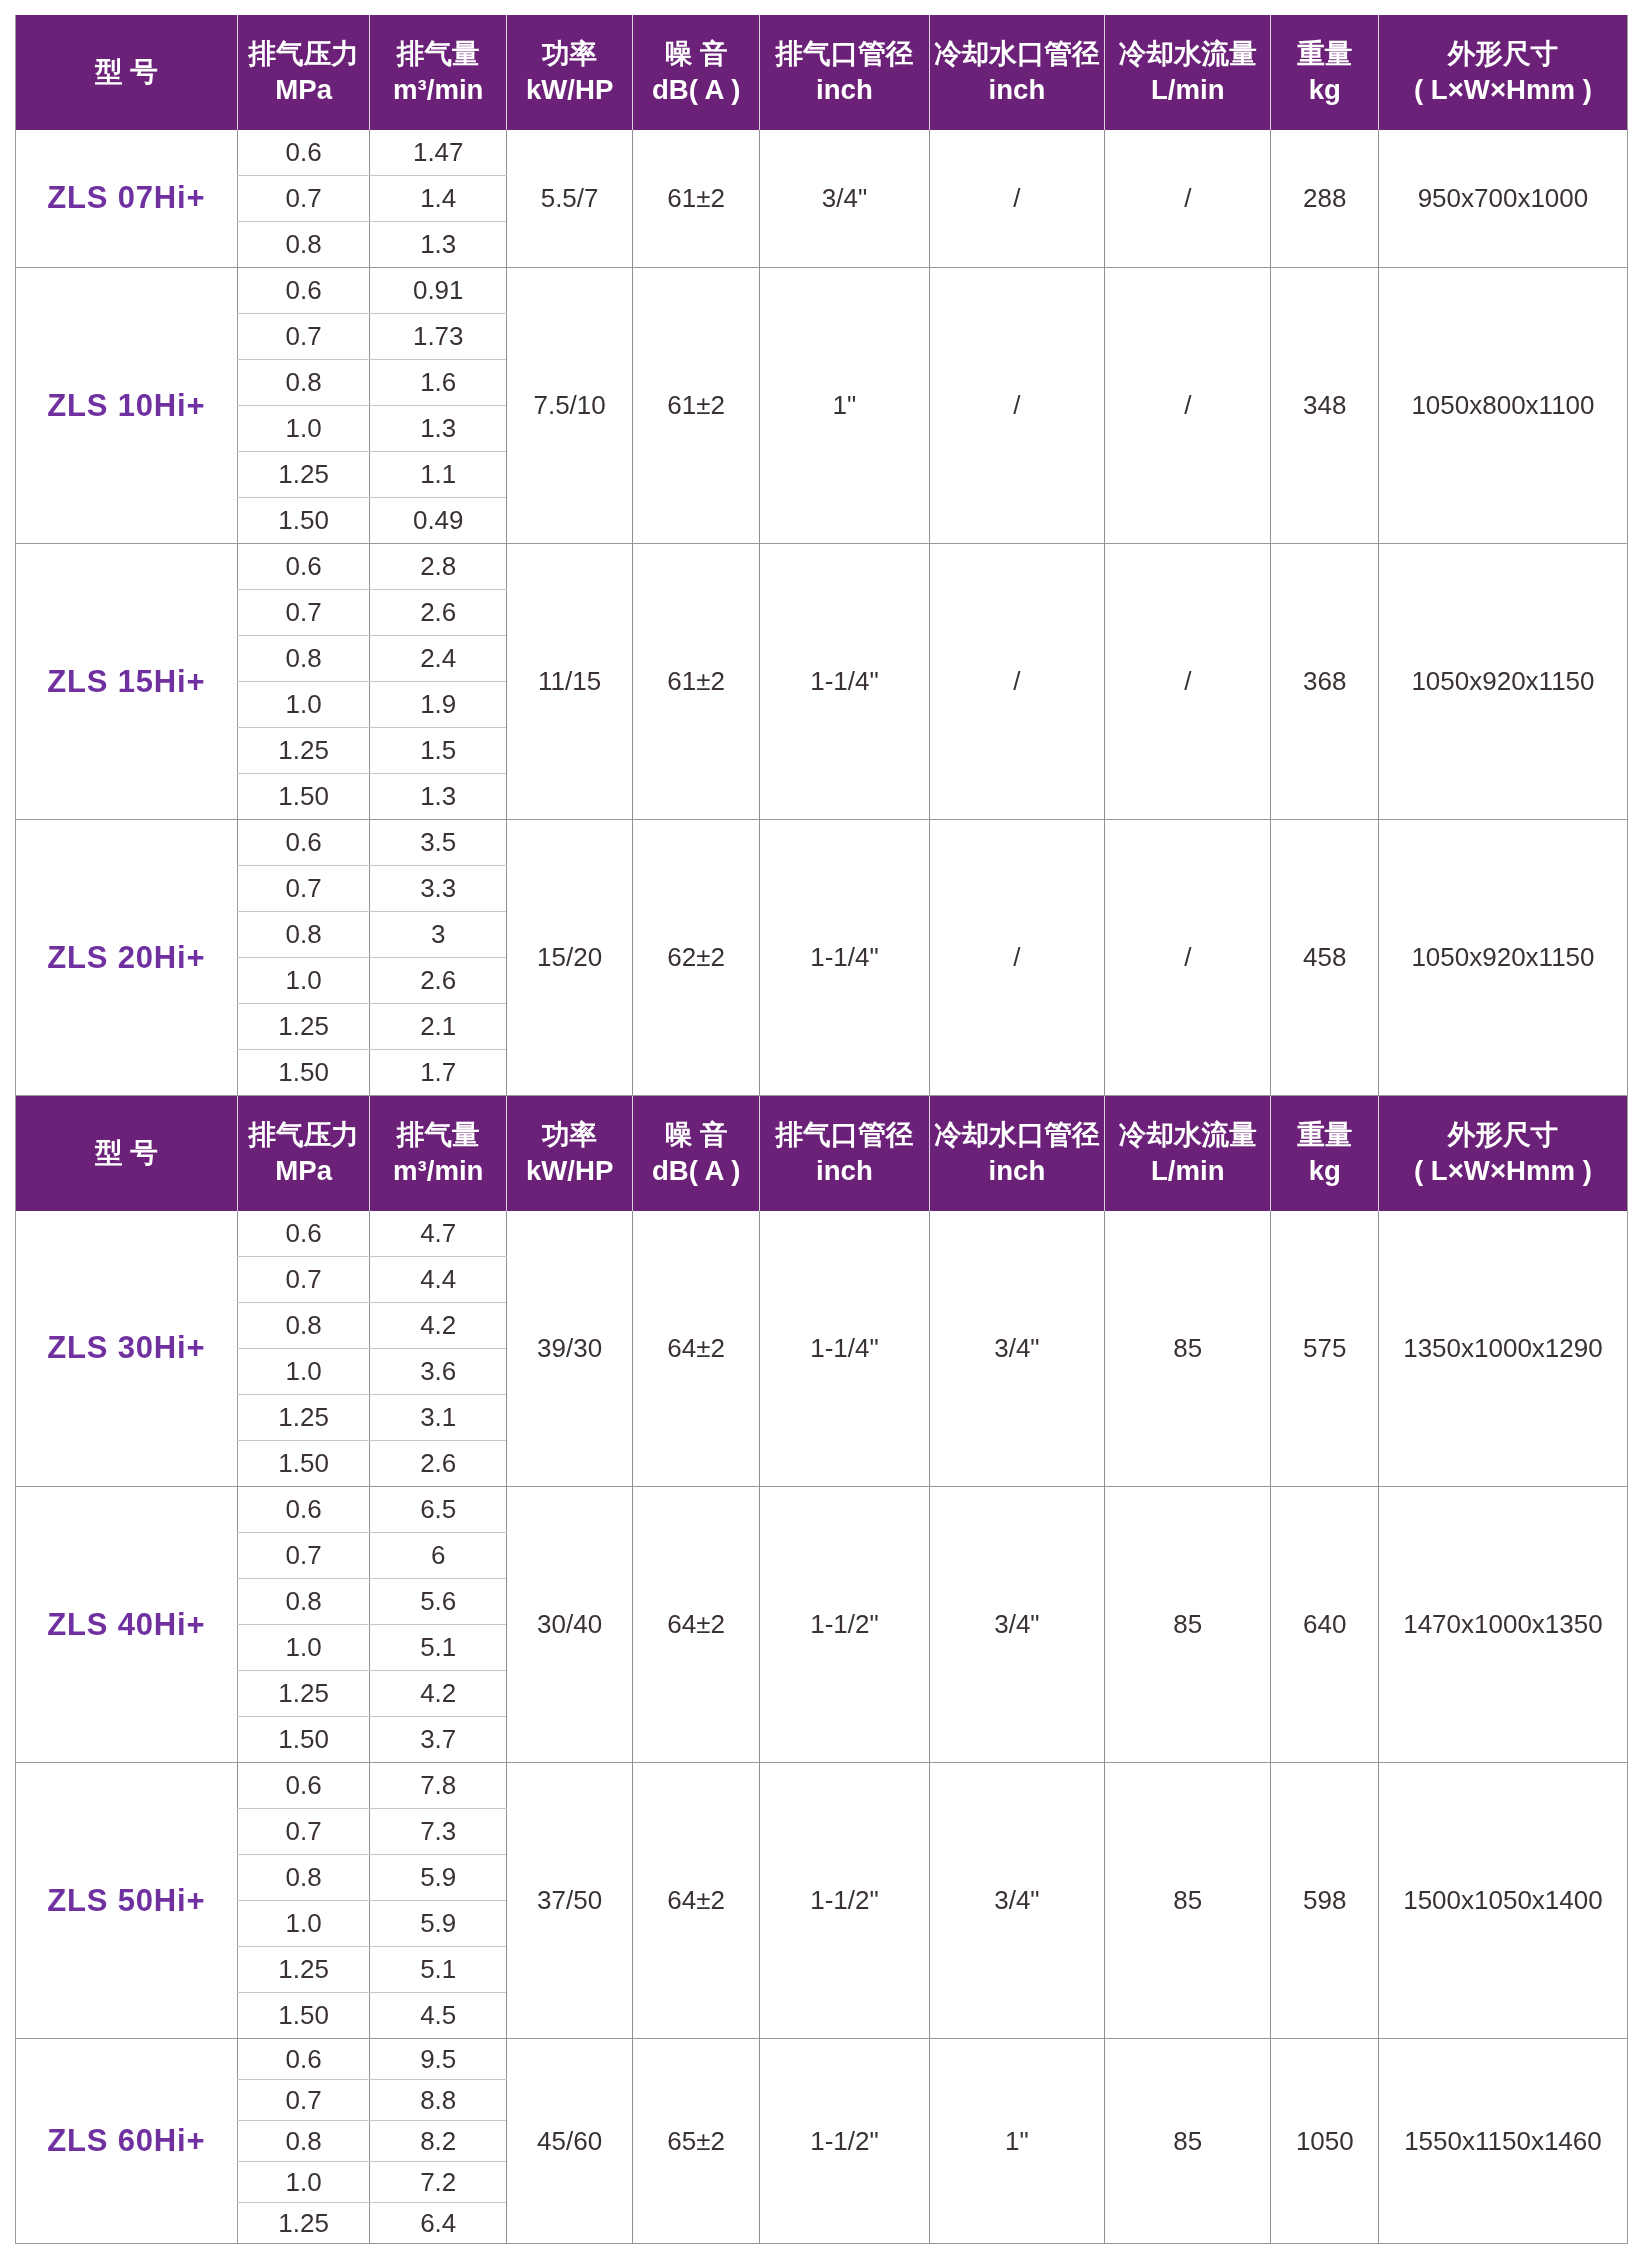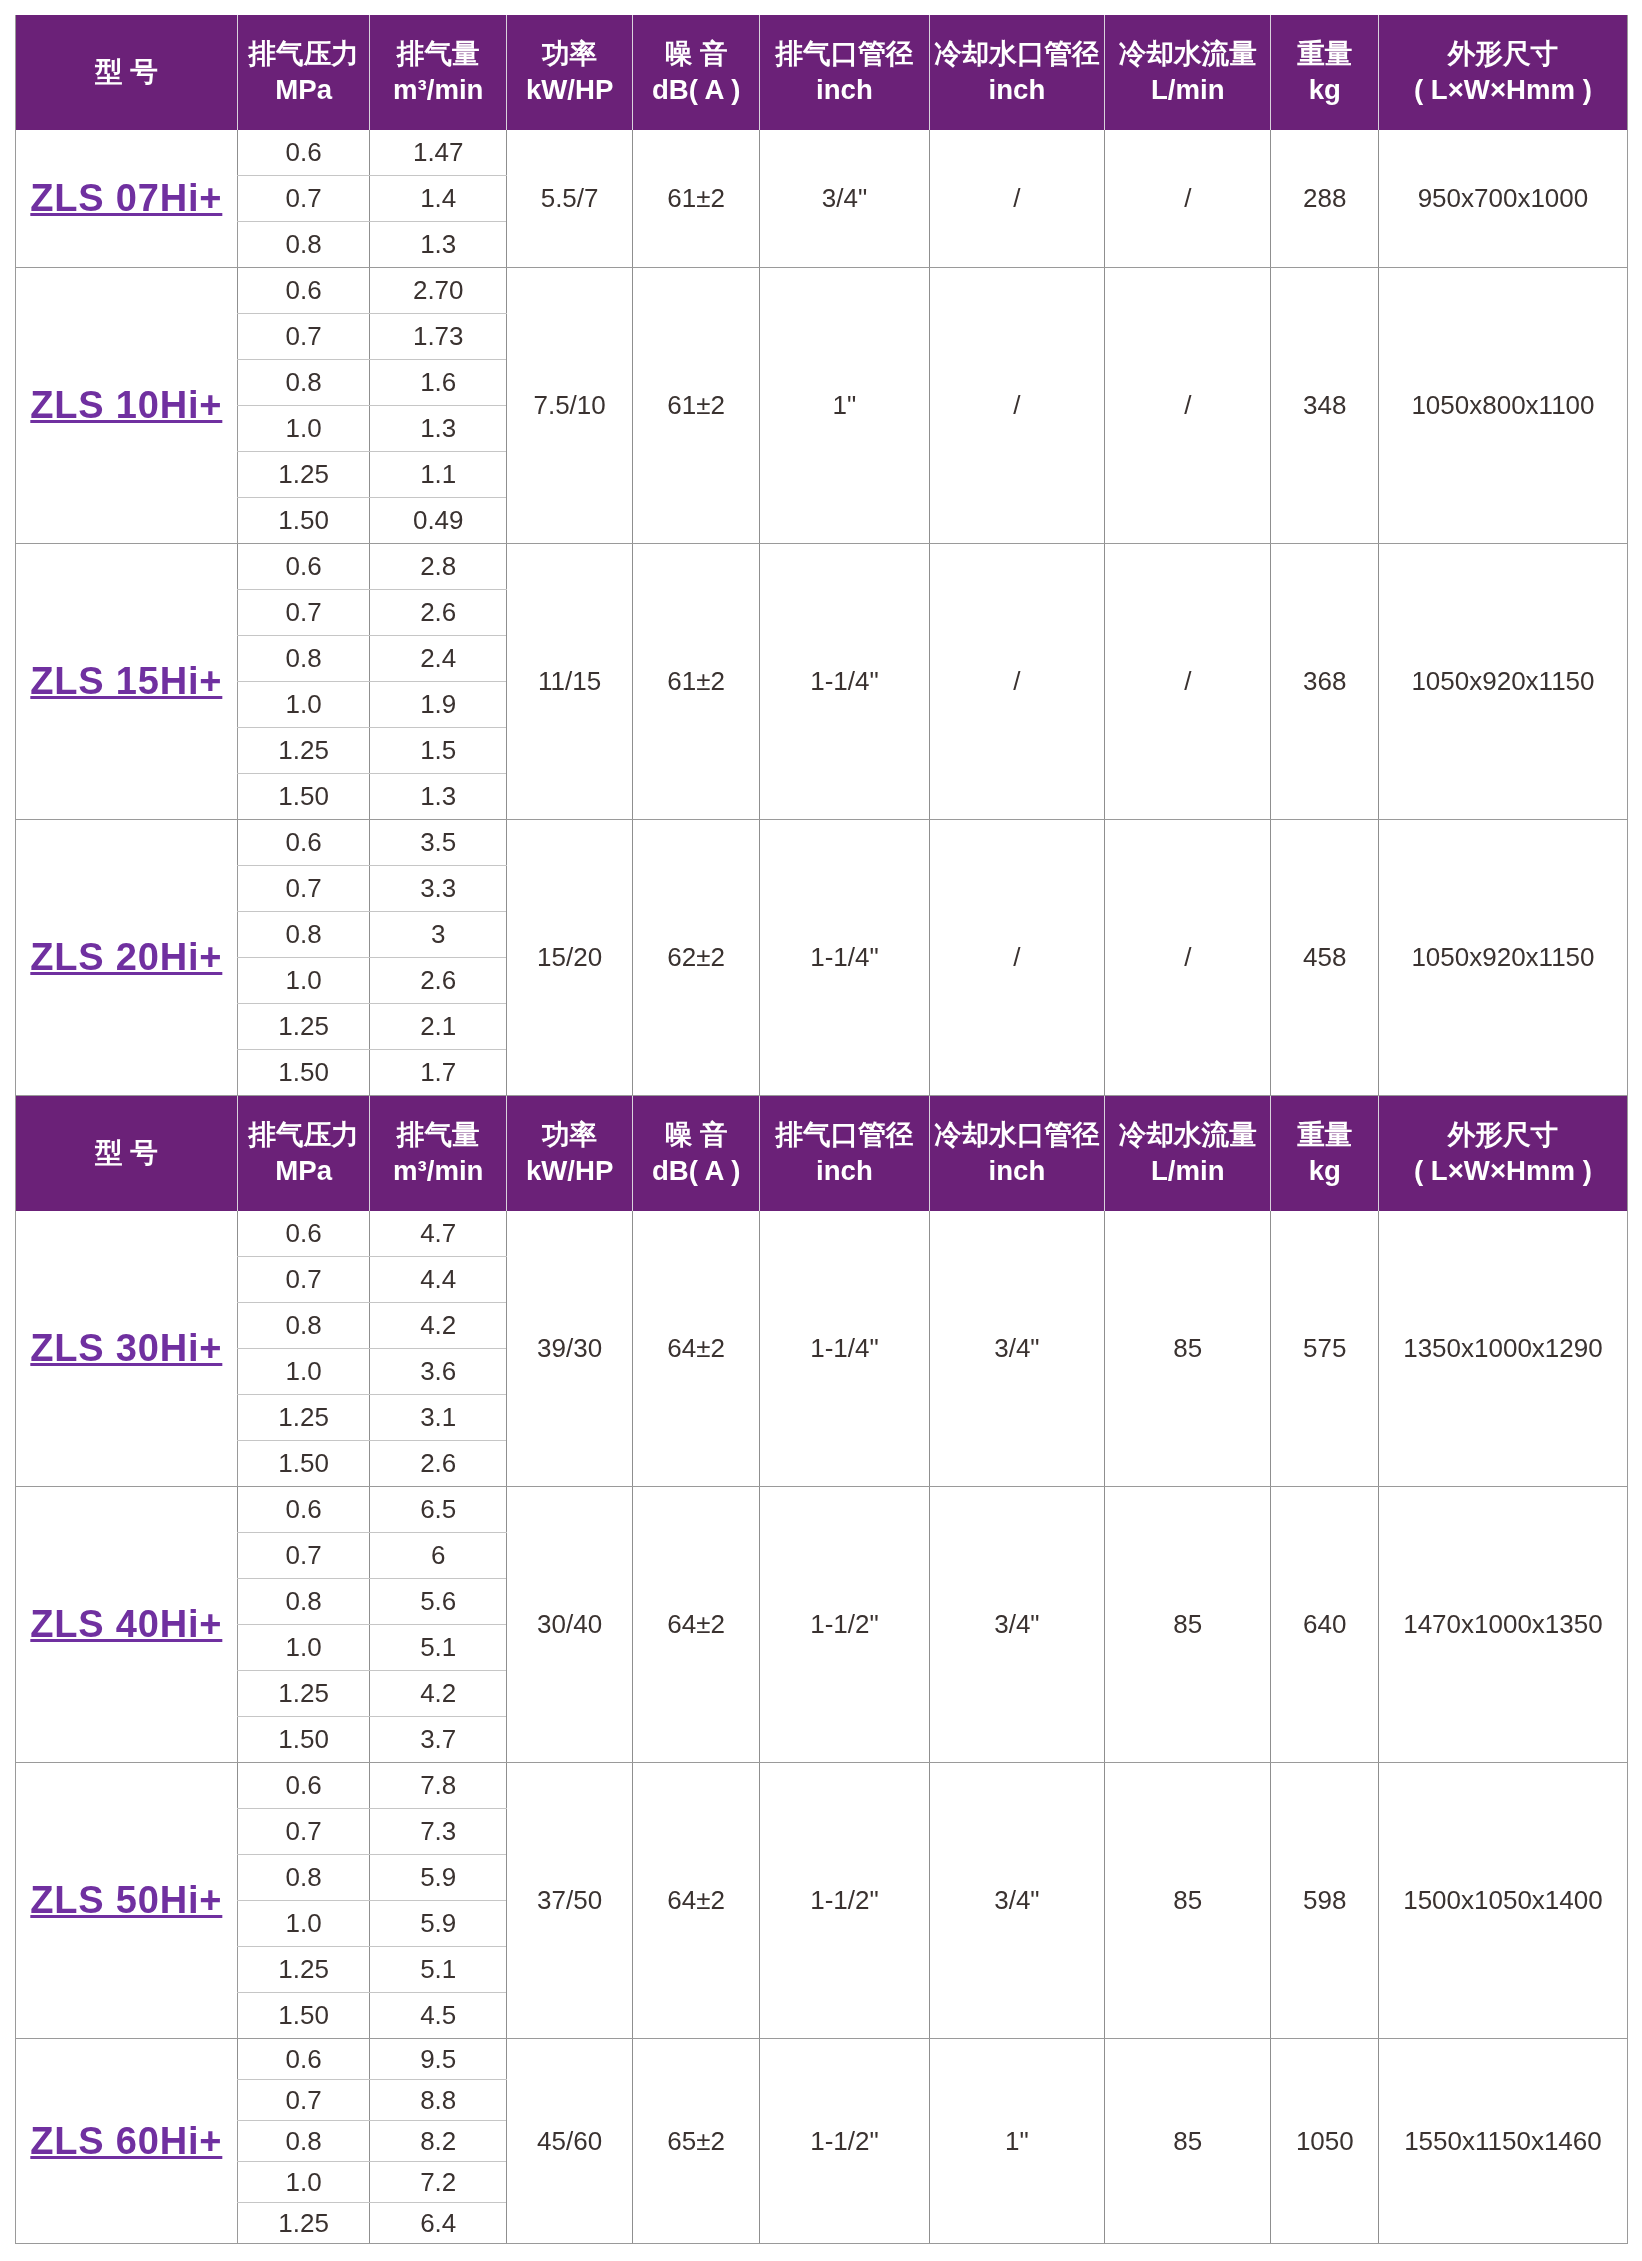--- a/index.html
+++ b/index.html
@@ -49,25 +49,24 @@
     color: #3a3230;
     text-align: center;
     vertical-align: middle;
     border-left: 1.6px solid #8f8f8f;
     padding: 0;
   }
   td:first-child {
     border-left: 1.6px solid #9a9a9a;
   }
   td.model-cell {
-    font-size: 38px;
+    font-size: 31px;
     font-weight: bold;
     color: #7030A0;
     letter-spacing: 0.8px;
-    text-decoration: underline;
   }
   td.sep {
     border-bottom: 1.6px solid #c6c6c6;
   }
   td.group-end {
     border-bottom: 1.6px solid #9a9a9a;
   }
   .hdr-line1, .hdr-line2 {
     display: block;
   }
@@ -147,21 +146,21 @@
           <td class="sep">0.7</td>
           <td class="sep">1.4</td>
         </tr>
         <tr class="data-row" style="height: 46px;">
           <td class="group-end">0.8</td>
           <td class="group-end">1.3</td>
         </tr>
         <tr class="data-row" style="height: 46px;">
           <td class="model-cell group-end" rowspan="6">ZLS 10Hi+</td>
           <td class="sep">0.6</td>
-          <td class="sep">2.70</td>
+          <td class="sep">0.91</td>
           <td class="merged-cell group-end" rowspan="6">7.5/10</td>
           <td class="merged-cell group-end" rowspan="6">61±2</td>
           <td class="merged-cell group-end" rowspan="6">1"</td>
           <td class="merged-cell group-end" rowspan="6">/</td>
           <td class="merged-cell group-end" rowspan="6">/</td>
           <td class="merged-cell group-end" rowspan="6">348</td>
           <td class="merged-cell group-end" rowspan="6">1050x800x1100</td>
         </tr>
         <tr class="data-row" style="height: 46px;">
           <td class="sep">0.7</td>

